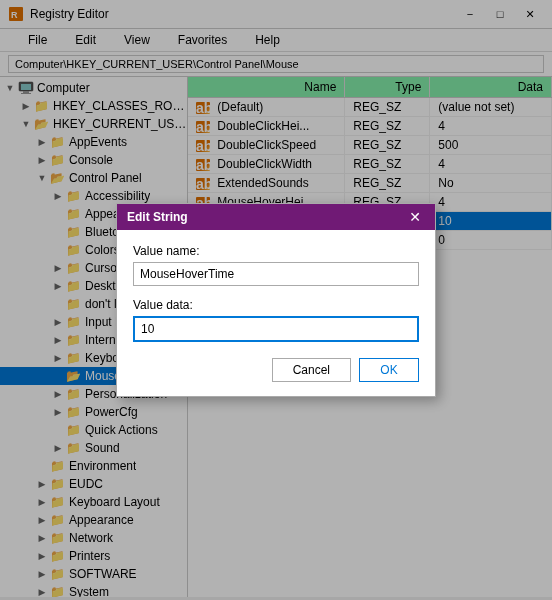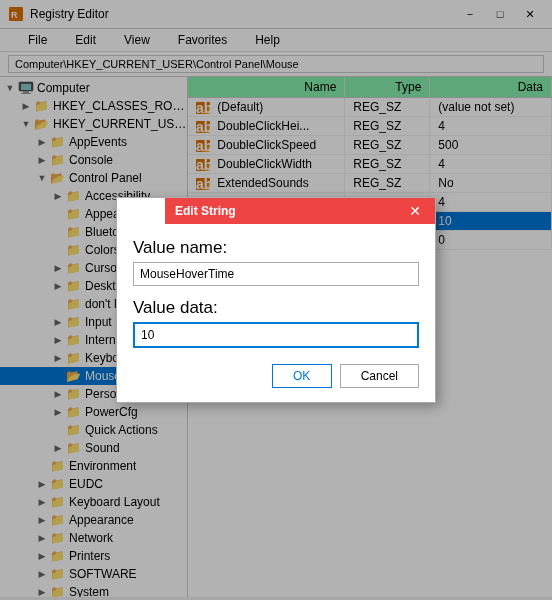--- a/index.html
+++ b/index.html
@@ -186,47 +186,46 @@
 
     .modal-dialog {
       background: #fff;
       border: 1px solid #aaa;
       box-shadow: 4px 4px 12px rgba(0,0,0,0.3);
       width: 320px;
       padding: 0;
     }
 
     .modal-title-bar {
-      background: #ef4444;
+      background: #701a75;
       color: #fff;
       padding: 6px 10px;
       display: flex;
       align-items: center;
       justify-content: space-between;
       font-size: 12px;
       font-weight: 600;
-      margin-left: 48px;
     }
 
     .modal-close-btn {
       background: none;
       border: none;
       color: #fff;
       cursor: pointer;
       font-size: 14px;
       padding: 0 4px;
       line-height: 1;
     }
 
     .modal-body {
       padding: 14px 16px;
     }
 
     .modal-label {
-      font-size: 17px;
+      font-size: 12px;
       margin-bottom: 4px;
       color: #000;
     }
 
     .modal-input {
       width: 100%;
       padding: 4px 6px;
       border: 1px solid #aaa;
       font-size: 12px;
       margin-bottom: 12px;
@@ -562,18 +561,18 @@
     <div class="modal-title-bar">
       <span>Edit String</span>
       <button class="modal-close-btn">✕</button>
     </div>
     <div class="modal-body">
       <div class="modal-label">Value name:</div>
       <input class="modal-input" type="text" readonly="" value="MouseHoverTime" style="">
       <div class="modal-label">Value data:</div>
       <input class="modal-input-active" type="text" value="10" style="">
       <div class="modal-buttons">
+        <button class="modal-btn">Cancel</button>
         <button class="modal-btn primary">OK</button>
-        <button class="modal-btn">Cancel</button>
       </div>
     </div>
   </div>
 </div>
 
 </body></html>

